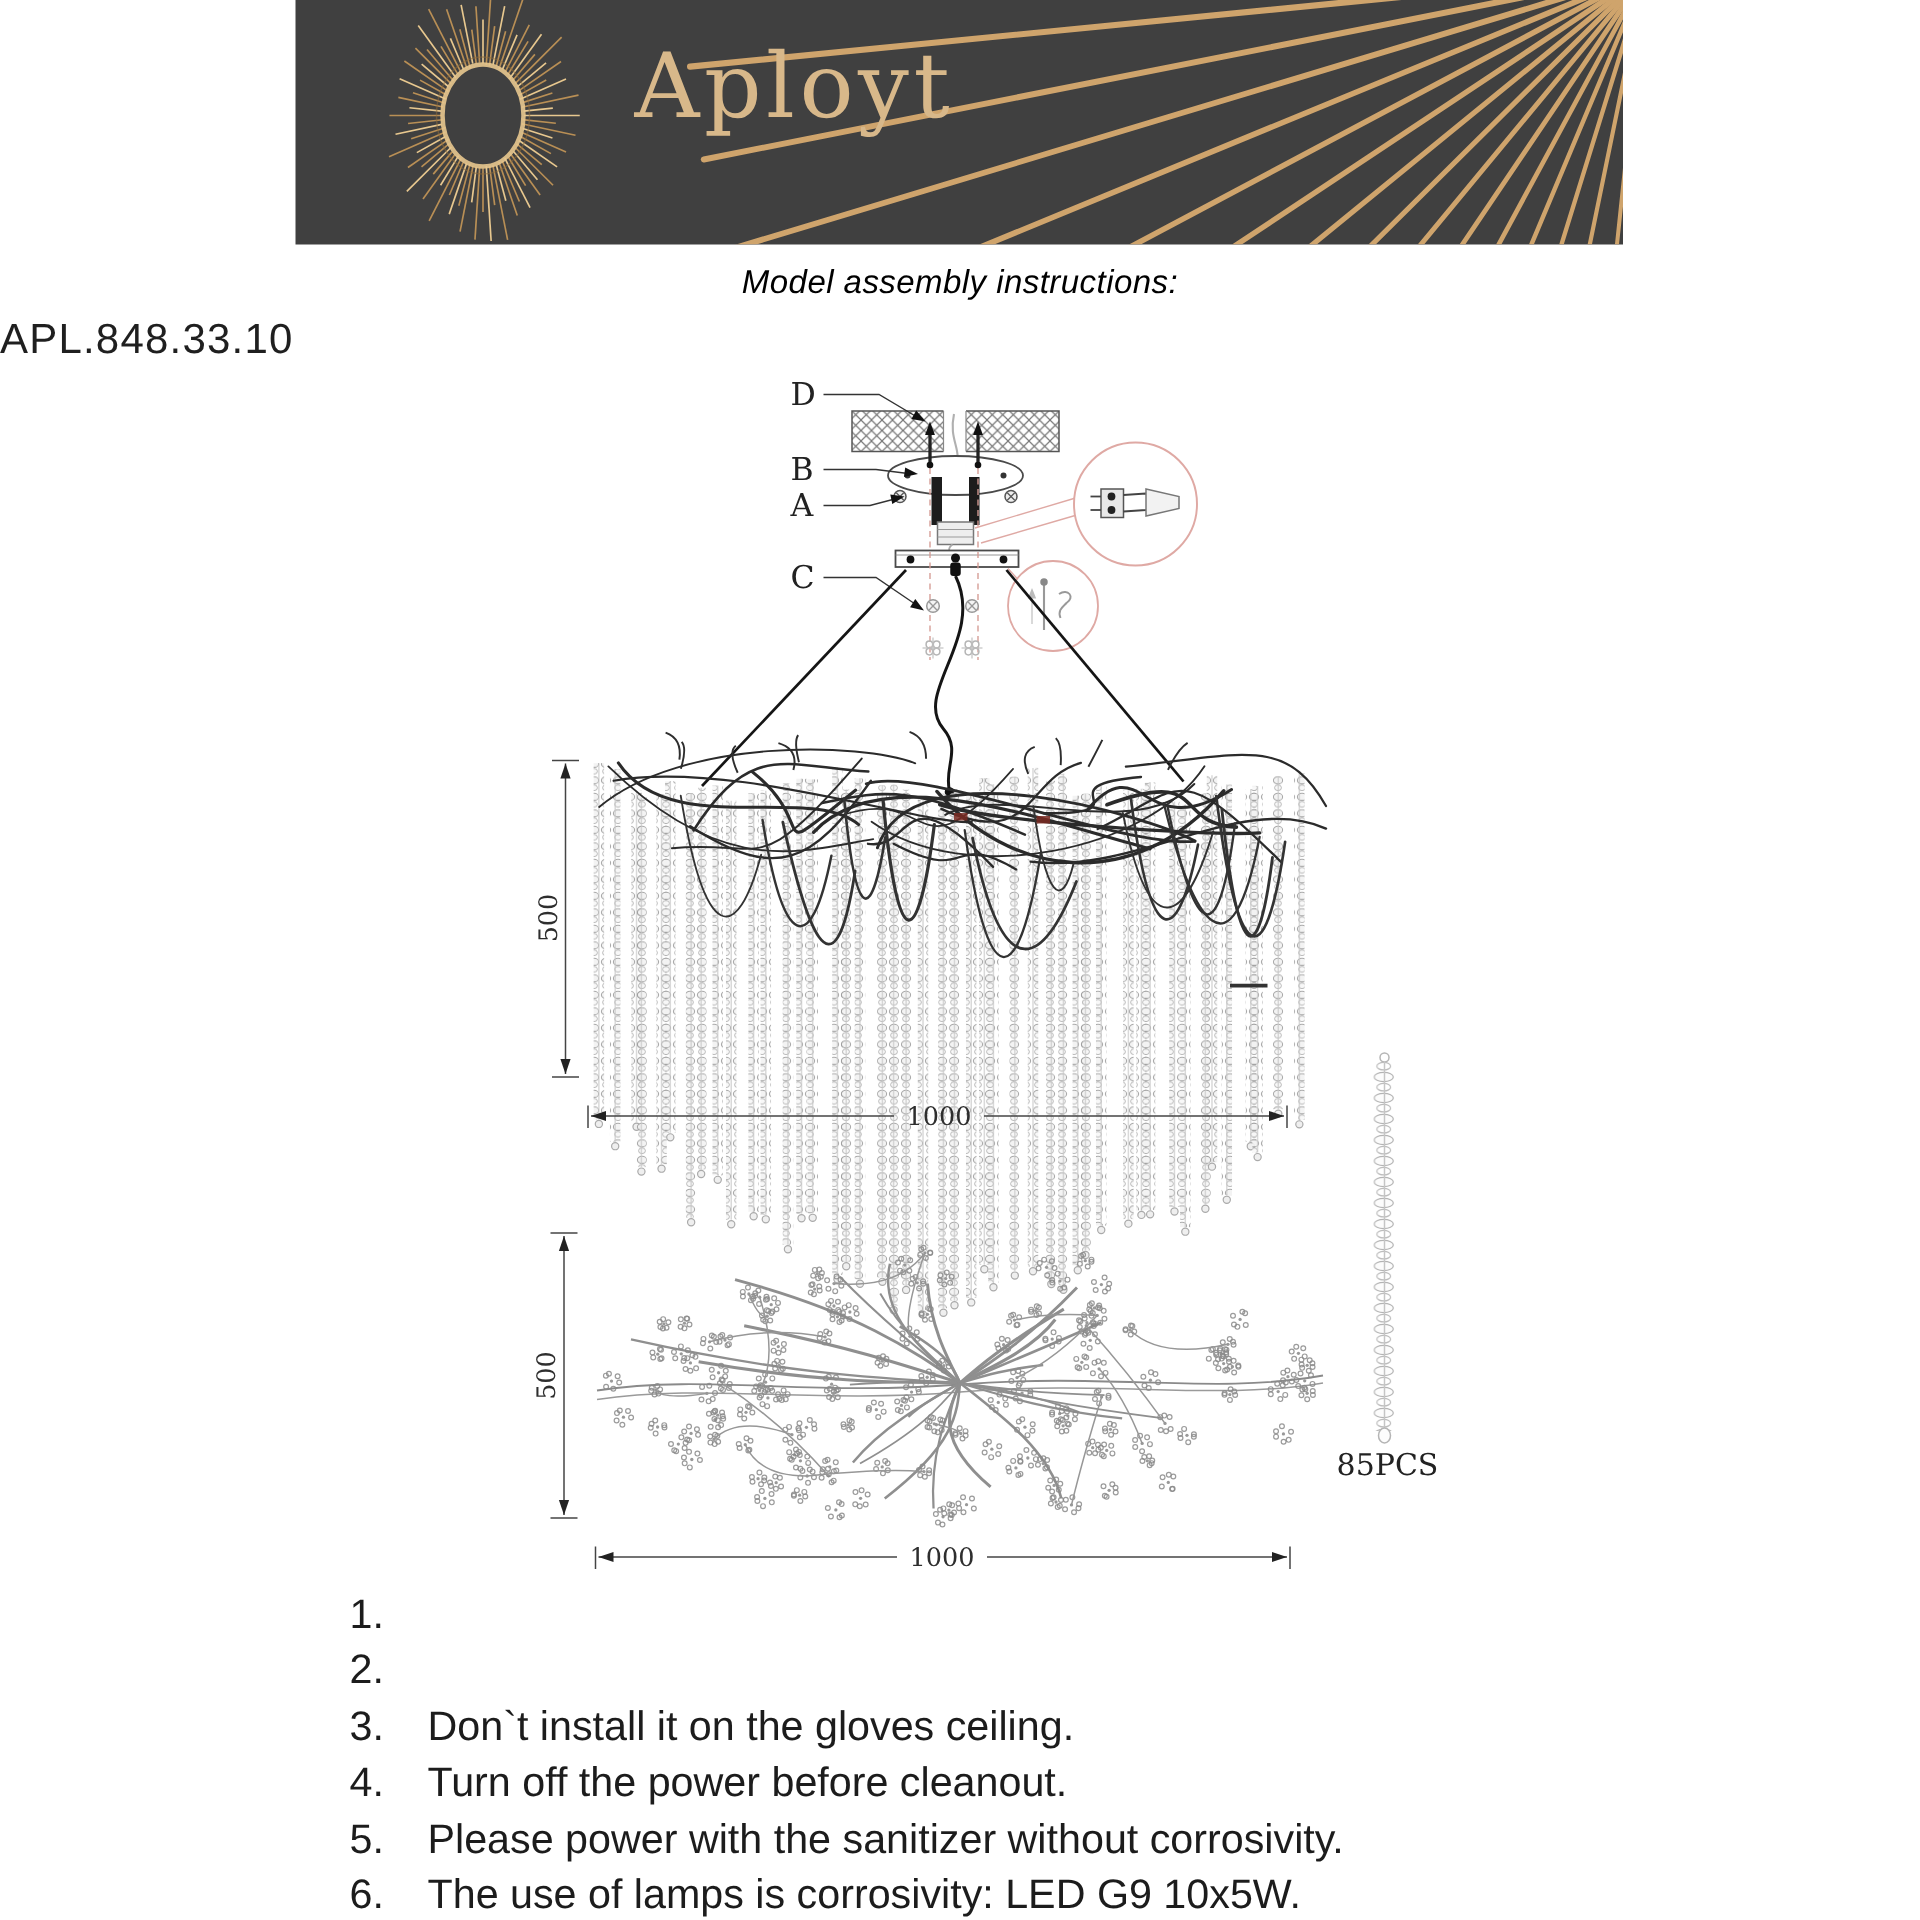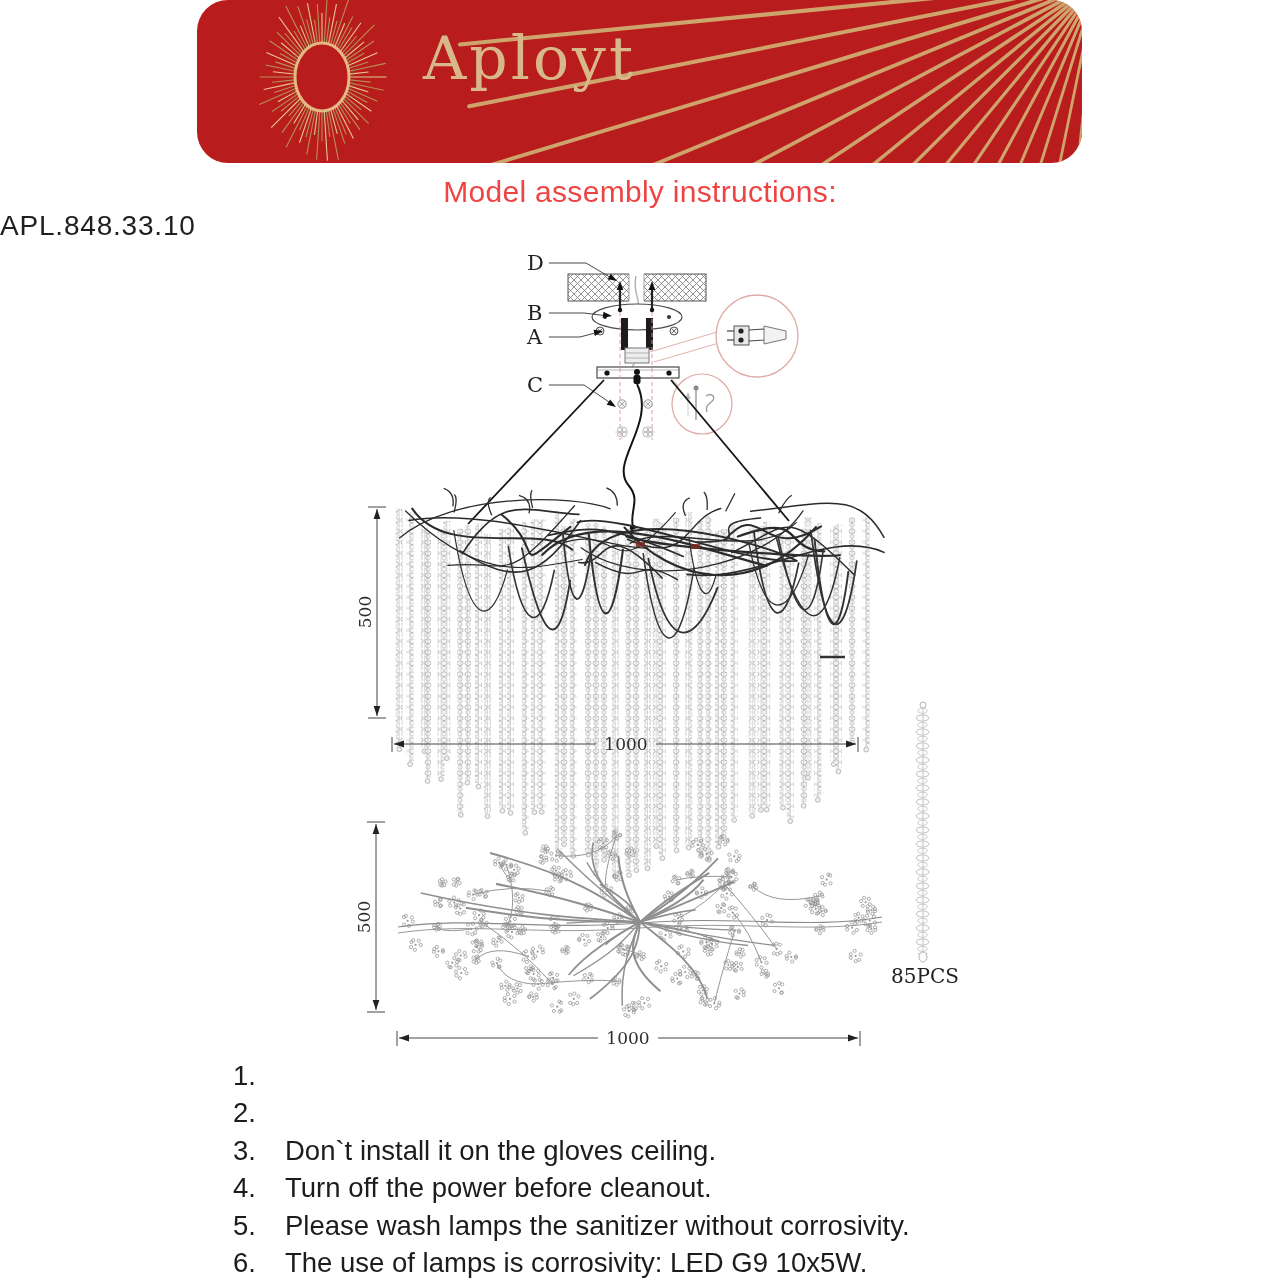--- a/index.html
+++ b/index.html
@@ -1,23 +1,23 @@
 <!DOCTYPE html>
 <html><head>
 <meta charset="utf-8">
 <style>
   html,body{margin:0;padding:0;background:#ffffff;}
   .page{position:relative;width:1280px;height:1280px;background:#fff;overflow:hidden;
         font-family:"Liberation Sans",sans-serif;}
-  .banner{position:absolute;left:197px;top:0;width:885px;height:163px;background:#b91c1c;overflow:hidden;border-radius:31px;}
+  .banner{position:absolute;left:197px;top:0;width:885px;height:163px;background:#404040;overflow:hidden;}
   #banner-art{position:absolute;left:0;top:0;width:885px;height:163px;display:block;}
   .brand{position:absolute;left:226px;top:28px;font-family:"DejaVu Serif",serif;font-size:60px;
          font-weight:400;color:#d8b88a;letter-spacing:3px;line-height:1;}
-  .title{position:absolute;left:0;top:175px;width:100%;text-align:center;font-size:30px;
-         color:#ef4444;letter-spacing:.3px;}
+  .title{position:absolute;left:0;top:175px;width:100%;text-align:center;font-size:22px;
+         color:#000000;letter-spacing:.3px;font-style:italic;}
   .model{position:absolute;left:0;top:210px;width:100%;text-align:left;font-size:28px;
          color:#1f1f1f;letter-spacing:.8px;}
   #diagram{position:absolute;left:0;top:0;width:1280px;height:1280px;display:block;}
   .instructions{position:absolute;left:233px;top:1057px;margin:0;padding:0;list-style:none;width:830px;}
   .instructions li{display:flex;font-size:27.5px;color:#1c1c1c;line-height:37.4px;white-space:nowrap;}
   .instructions .num{width:52px;flex:0 0 52px;}
   .dimtext{font-family:"DejaVu Serif",serif;font-size:17px;fill:#2e2e2e;}
   .parttext{font-family:"DejaVu Serif",serif;font-size:21px;fill:#222;}
   .pcstext{font-family:"DejaVu Serif",serif;font-size:20px;fill:#222;}
 </style>
@@ -1425,21 +1425,21 @@
     <li>
         <span class="num">3.</span>
         <span>Don`t install it on the gloves ceiling.</span>
       </li>
     <li>
         <span class="num">4.</span>
         <span>Turn off the power before cleanout.</span>
       </li>
     <li>
         <span class="num">5.</span>
-        <span>Please wash lamps the sanitizer without corrosivity.</span>
+        <span>Please power with the sanitizer without corrosivity.</span>
       </li>
     <li>
         <span class="num">6.</span>
         <span>The use of lamps is corrosivity: LED G9 10x5W.</span>
       </li>
   </ol>
 
 </div>
 
 </body></html>

